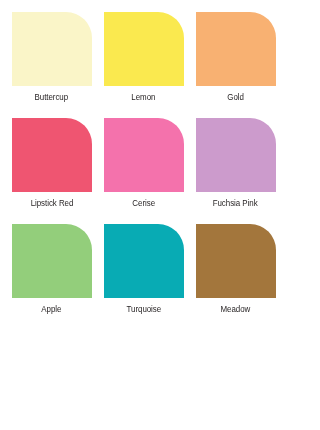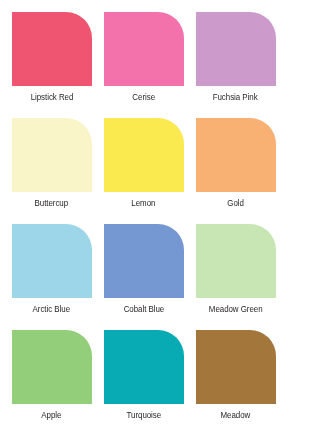--- a/index.html
+++ b/index.html
@@ -61,62 +61,48 @@
     transform: scaleX(0.97);
   }
 </style>
 </head>
 <body style="background-color: rgb(255, 255, 255);">
 
 <div id="palette-grid">
 
   <div class="swatch-row">
     <div class="swatch-cell">
-      <div class="swatch-chip" style="background-color: rgb(239, 85, 113);"></div>
-      <div class="swatch-label" style="color: rgb(35, 31, 32);">Lipstick Red</div>
-    </div>
-    <div class="swatch-cell">
-      <div class="swatch-chip" style="background-color: rgb(244, 114, 172);"></div>
-      <div class="swatch-label" style="color: rgb(35, 31, 32);">Cerise</div>
-    </div>
-    <div class="swatch-cell">
-      <div class="swatch-chip" style="background-color: rgb(204, 155, 204);"></div>
-      <div class="swatch-label" style="color: rgb(35, 31, 32);">Fuchsia Pink</div>
-    </div>
-  </div>
-
-  <div class="swatch-row">
-    <div class="swatch-cell">
       <div class="swatch-chip" style="background-color: rgb(250, 245, 200);"></div>
       <div class="swatch-label" style="color: rgb(35, 31, 32);">Buttercup</div>
     </div>
     <div class="swatch-cell">
       <div class="swatch-chip" style="background-color: rgb(250, 233, 79);"></div>
       <div class="swatch-label" style="color: rgb(35, 31, 32);">Lemon</div>
     </div>
     <div class="swatch-cell">
       <div class="swatch-chip" style="background-color: rgb(248, 177, 114);"></div>
       <div class="swatch-label" style="color: rgb(35, 31, 32);">Gold</div>
     </div>
   </div>
 
   <div class="swatch-row">
     <div class="swatch-cell">
-      <div class="swatch-chip" style="background-color: rgb(157, 214, 232);"></div>
-      <div class="swatch-label" style="color: rgb(35, 31, 32);">Arctic Blue</div>
+      <div class="swatch-chip" style="background-color: rgb(239, 85, 113);"></div>
+      <div class="swatch-label" style="color: rgb(35, 31, 32);">Lipstick Red</div>
     </div>
     <div class="swatch-cell">
-      <div class="swatch-chip" style="background-color: rgb(118, 152, 210);"></div>
-      <div class="swatch-label" style="color: rgb(35, 31, 32);">Cobalt Blue</div>
+      <div class="swatch-chip" style="background-color: rgb(244, 114, 172);"></div>
+      <div class="swatch-label" style="color: rgb(35, 31, 32);">Cerise</div>
     </div>
     <div class="swatch-cell">
-      <div class="swatch-chip" style="background-color: rgb(200, 230, 180);"></div>
-      <div class="swatch-label" style="color: rgb(35, 31, 32);">Meadow Green</div>
+      <div class="swatch-chip" style="background-color: rgb(204, 155, 204);"></div>
+      <div class="swatch-label" style="color: rgb(35, 31, 32);">Fuchsia Pink</div>
     </div>
   </div>
+
 
   <div class="swatch-row">
     <div class="swatch-cell">
       <div class="swatch-chip" style="background-color: rgb(147, 206, 123);"></div>
       <div class="swatch-label" style="color: rgb(35, 31, 32);">Apple</div>
     </div>
     <div class="swatch-cell">
       <div class="swatch-chip" style="background-color: rgb(8, 171, 180);"></div>
       <div class="swatch-label" style="color: rgb(35, 31, 32);">Turquoise</div>
     </div>

